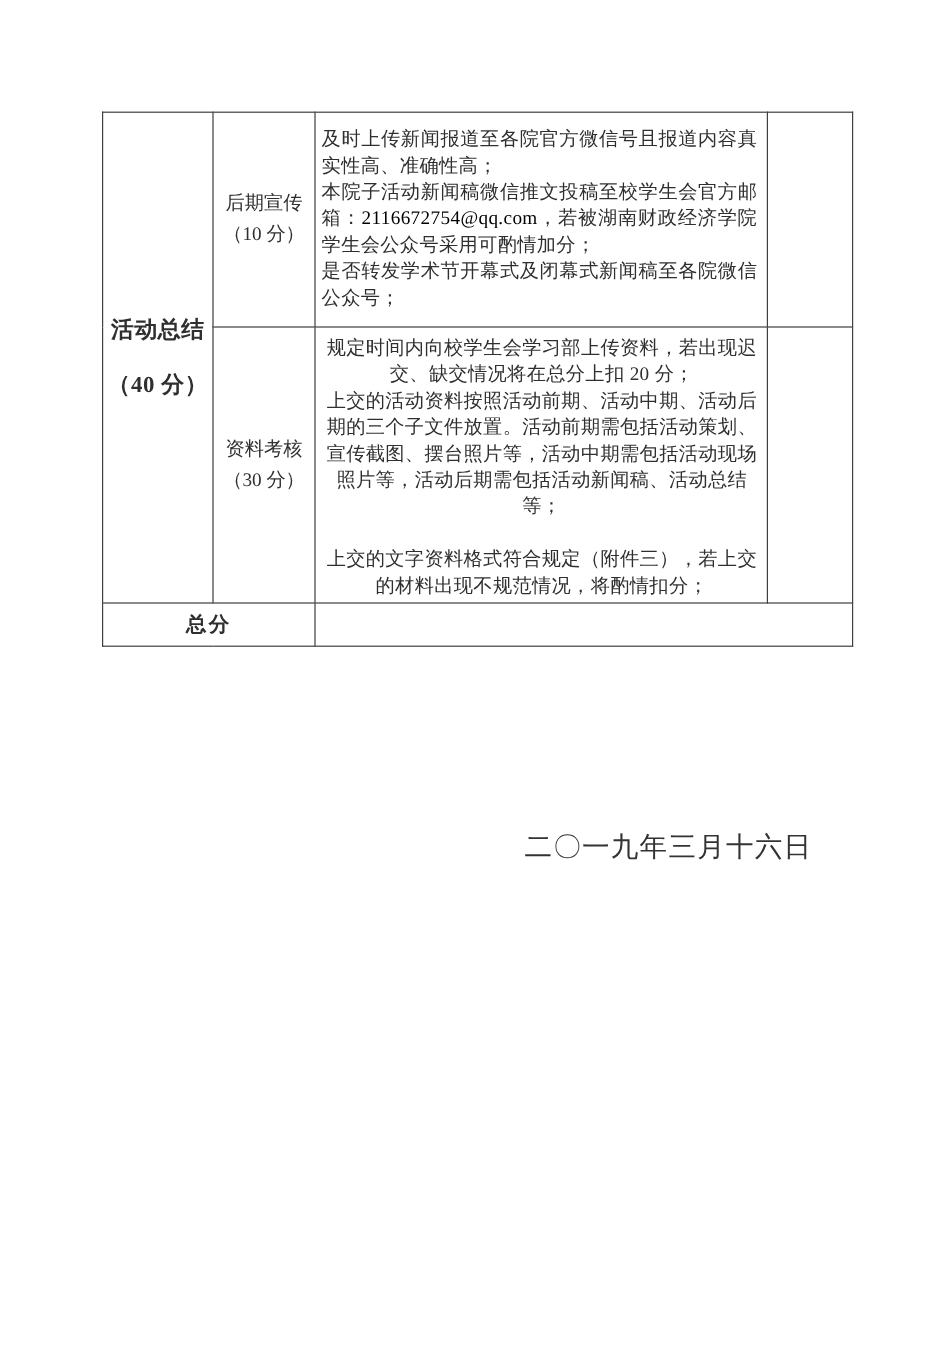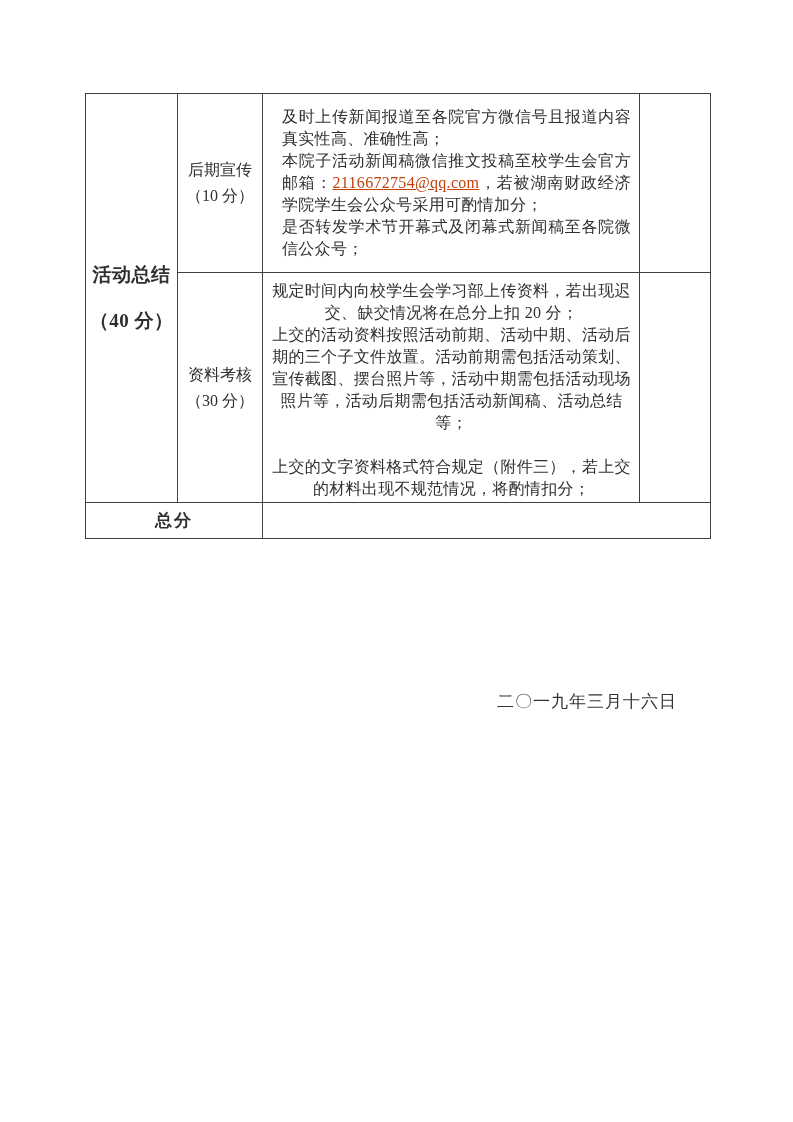--- a/index.html
+++ b/index.html
@@ -52,27 +52,26 @@
     line-height: 26px;
   }
 
   td.crit {
     vertical-align: top;
     font-size: 16px;
     line-height: 22px;
     letter-spacing: 0.3px;
     text-align: justify;
   }
-  td.crit-r1 { padding: 12px 8px 2px 19px; }
+  td.crit-r1 { padding: 12px 8px 2px 5px; }
   td.crit-r2 { padding: 7px 8px 2px 9px; }
   .blank-line { height: 22px; }
 
   a.link {
-    color: #c2410c;
-    text-decoration: underline;
+    color: #000000;
     cursor: pointer;
   }
 
   tr.r1 td { height: 179px; }
   tr.r2 td { height: 203px; text-align: center; }
   tr.r3 td { height: 36px; font-family: Liberation Mono, monospace; }
 
   td.total-label {
     text-align: center;
     vertical-align: middle;
@@ -95,21 +94,21 @@
     height: 40px;
     line-height: 40px;
     white-space: nowrap;
   }
 
   
   .date-line {
     position: absolute;
     right: 116px;
     top: 690px;
-    font-size: 17px;
+    font-size: 23px;
     letter-spacing: 1px;
     color: #333333;
     white-space: nowrap;
   }
 </style>
 </head>
 <body>
 
 <div class="page">
 

